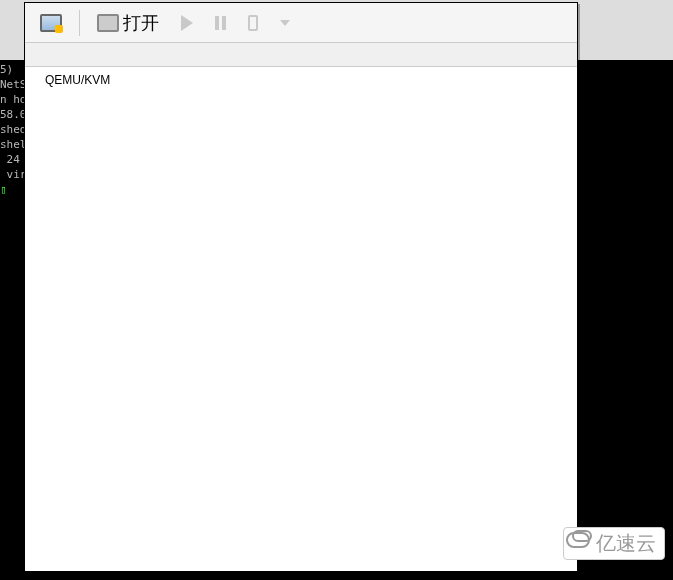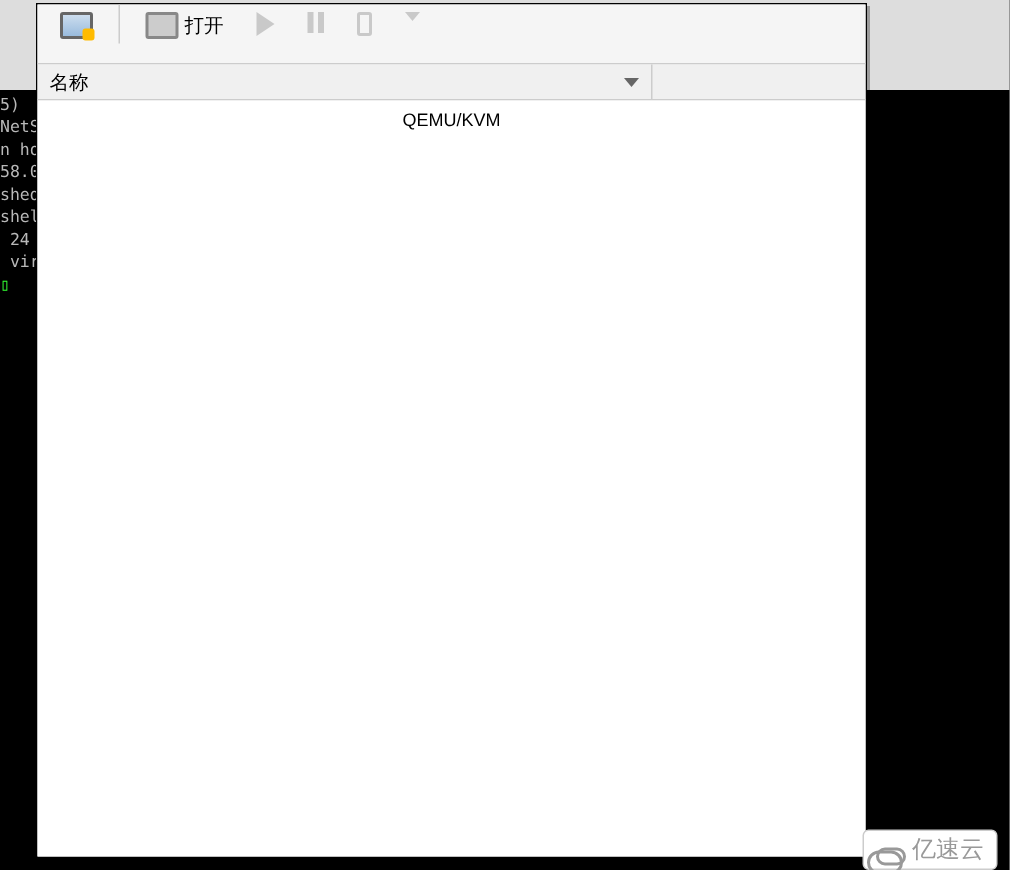--- a/index.html
+++ b/index.html
@@ -86,24 +86,24 @@
     }
     .menubar .menu-item {
       padding: 2px 10px;
       cursor: pointer;
     }
     .toolbar {
       height: 40px;
       background: #f5f5f5;
       border-bottom: 1px solid #ccc;
       display: flex;
-      align-items: flex-start;
+      align-items: center;
       padding-left: 6px;
       gap: 4px;
-      font-size: 13px;
+      font-size: 18px;
     }
     .tool-btn {
       display: flex;
       align-items: center;
       padding: 4px 8px;
       border: 1px solid transparent;
       border-radius: 3px;
       cursor: pointer;
       gap: 4px;
     }
@@ -182,30 +182,29 @@
     }
     .list-area {
       flex: 1;
       background: #fff;
       overflow: auto;
     }
     .list-row {
       padding: 6px 20px;
       font-size: 12px;
       cursor: pointer;
-      text-align: center;
     }
     .watermark {
       position: absolute;
       right: 8px;
-      bottom: 0;
-      display: flex;
-      align-items: flex-end;
+      bottom: 20px;
+      display: flex;
+      align-items: flex-start;
       gap: 4px;
-      font-size: 16px;
+      font-size: 20px;
       color: #999;
       border: 1px solid #ccc;
       background: #fff;
       padding: 2px 8px;
       border-radius: 4px;
     }
     .watermark .logo {
       width: 20px; height: 12px;
       border: 2px solid #999;
       border-radius: 8px;
@@ -263,24 +262,20 @@
     </div>
     <div class="tool-btn disabled">
       <div class="icon-stop-rect"></div>
     </div>
     <div class="tool-btn disabled">
       <div class="icon-dropdown-arrow"></div>
     </div>
   </div>
 
   <div class="columns-header">
-    <div class="col col-name">
-      <span>名称</span>
-      <div class="sort-arrow"></div>
-    </div>
   </div>
 
   <div class="list-area">
     <div class="list-row">
       <span>QEMU/KVM</span>
     </div>
   </div>
 </div>
 
 <div class="watermark">

